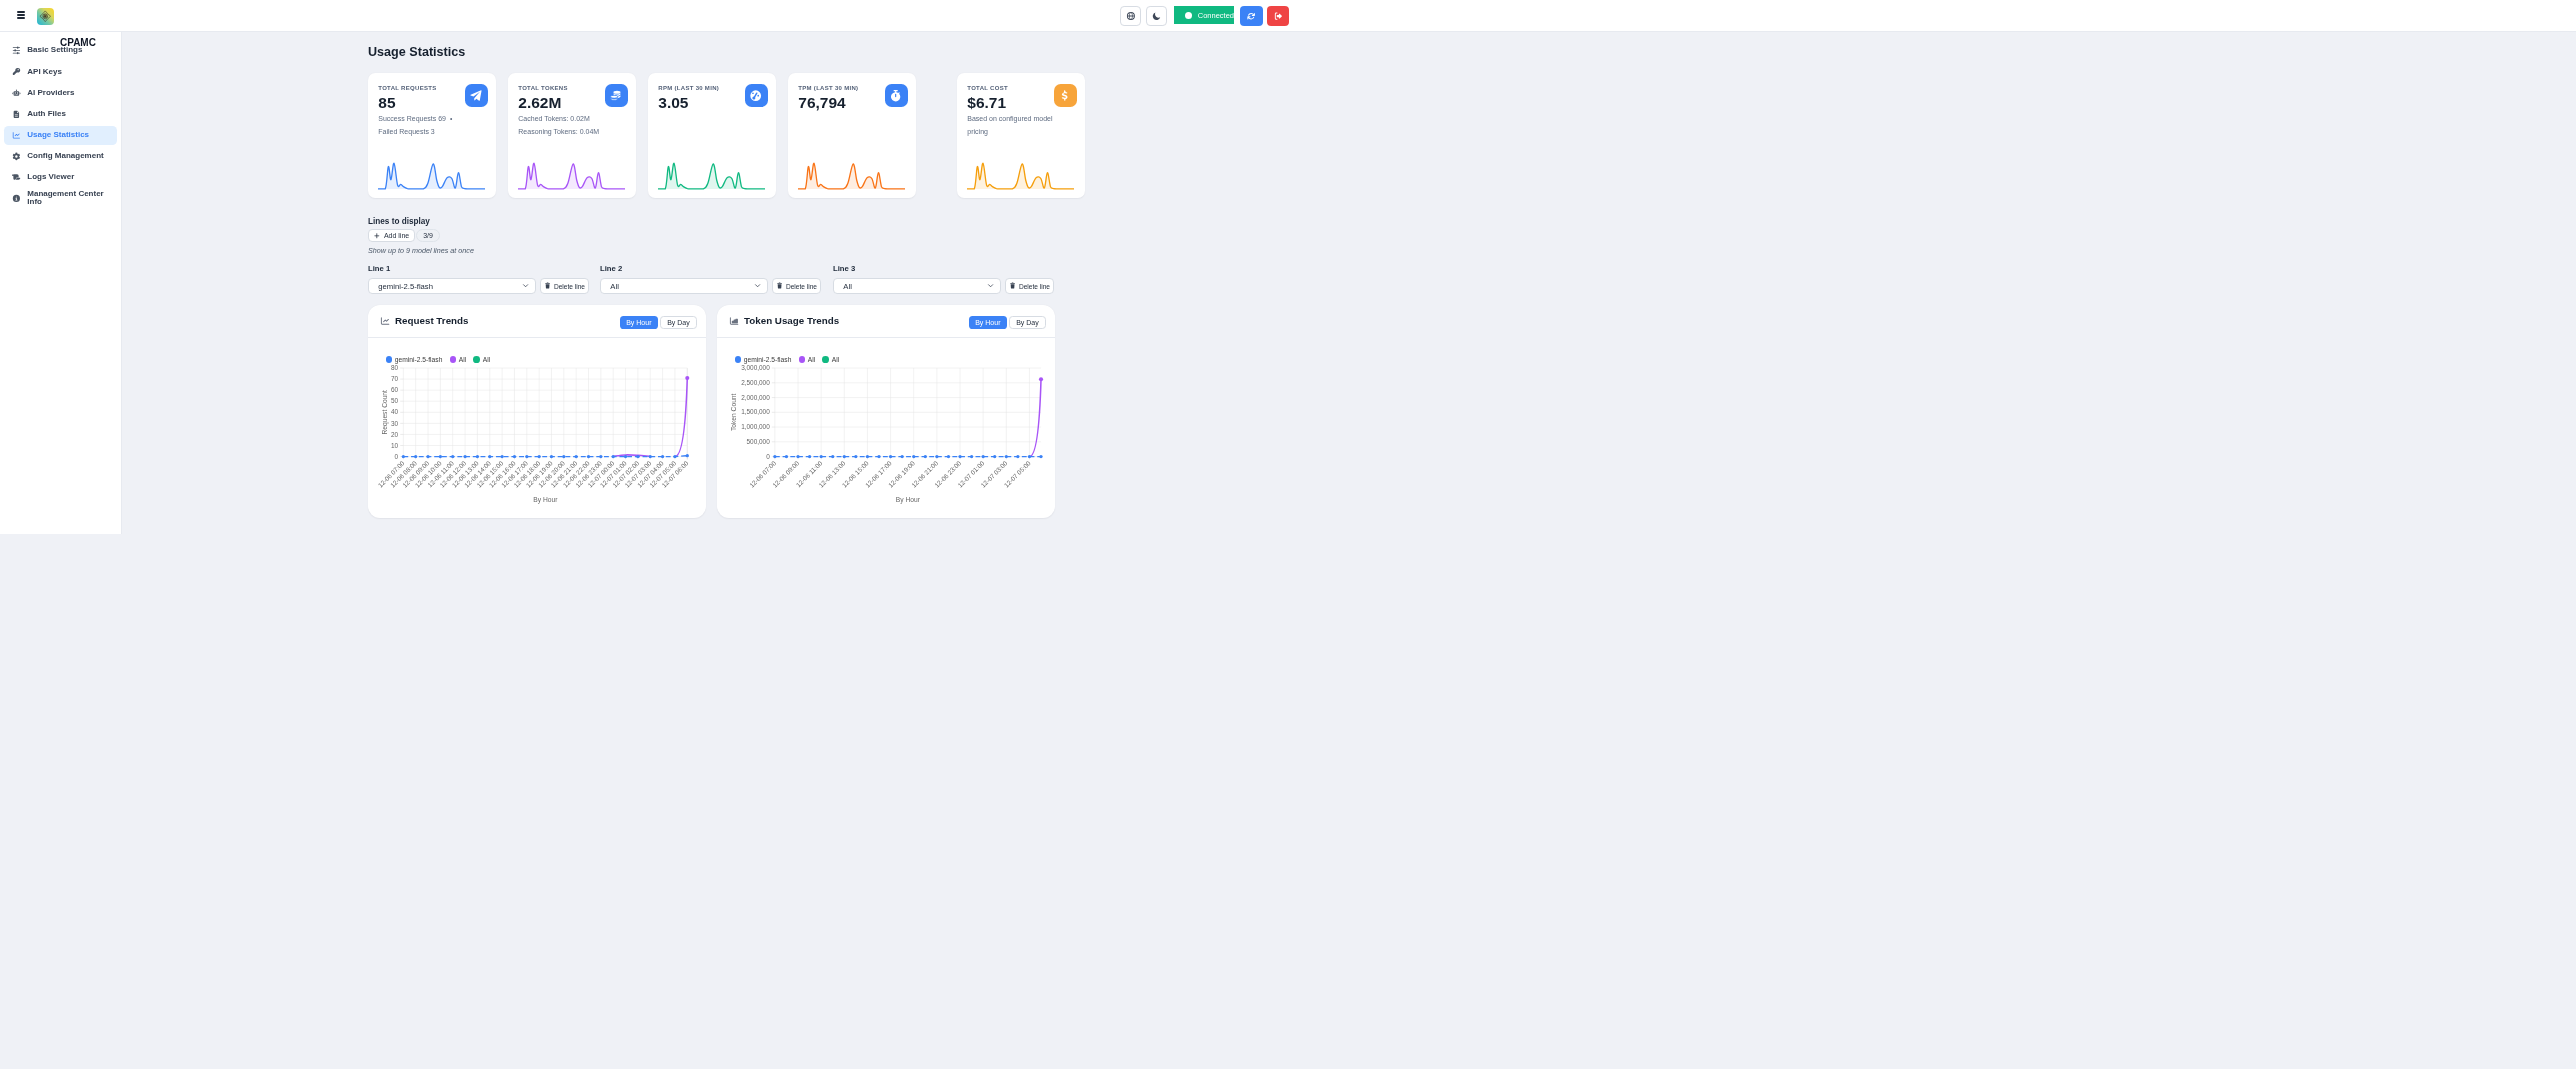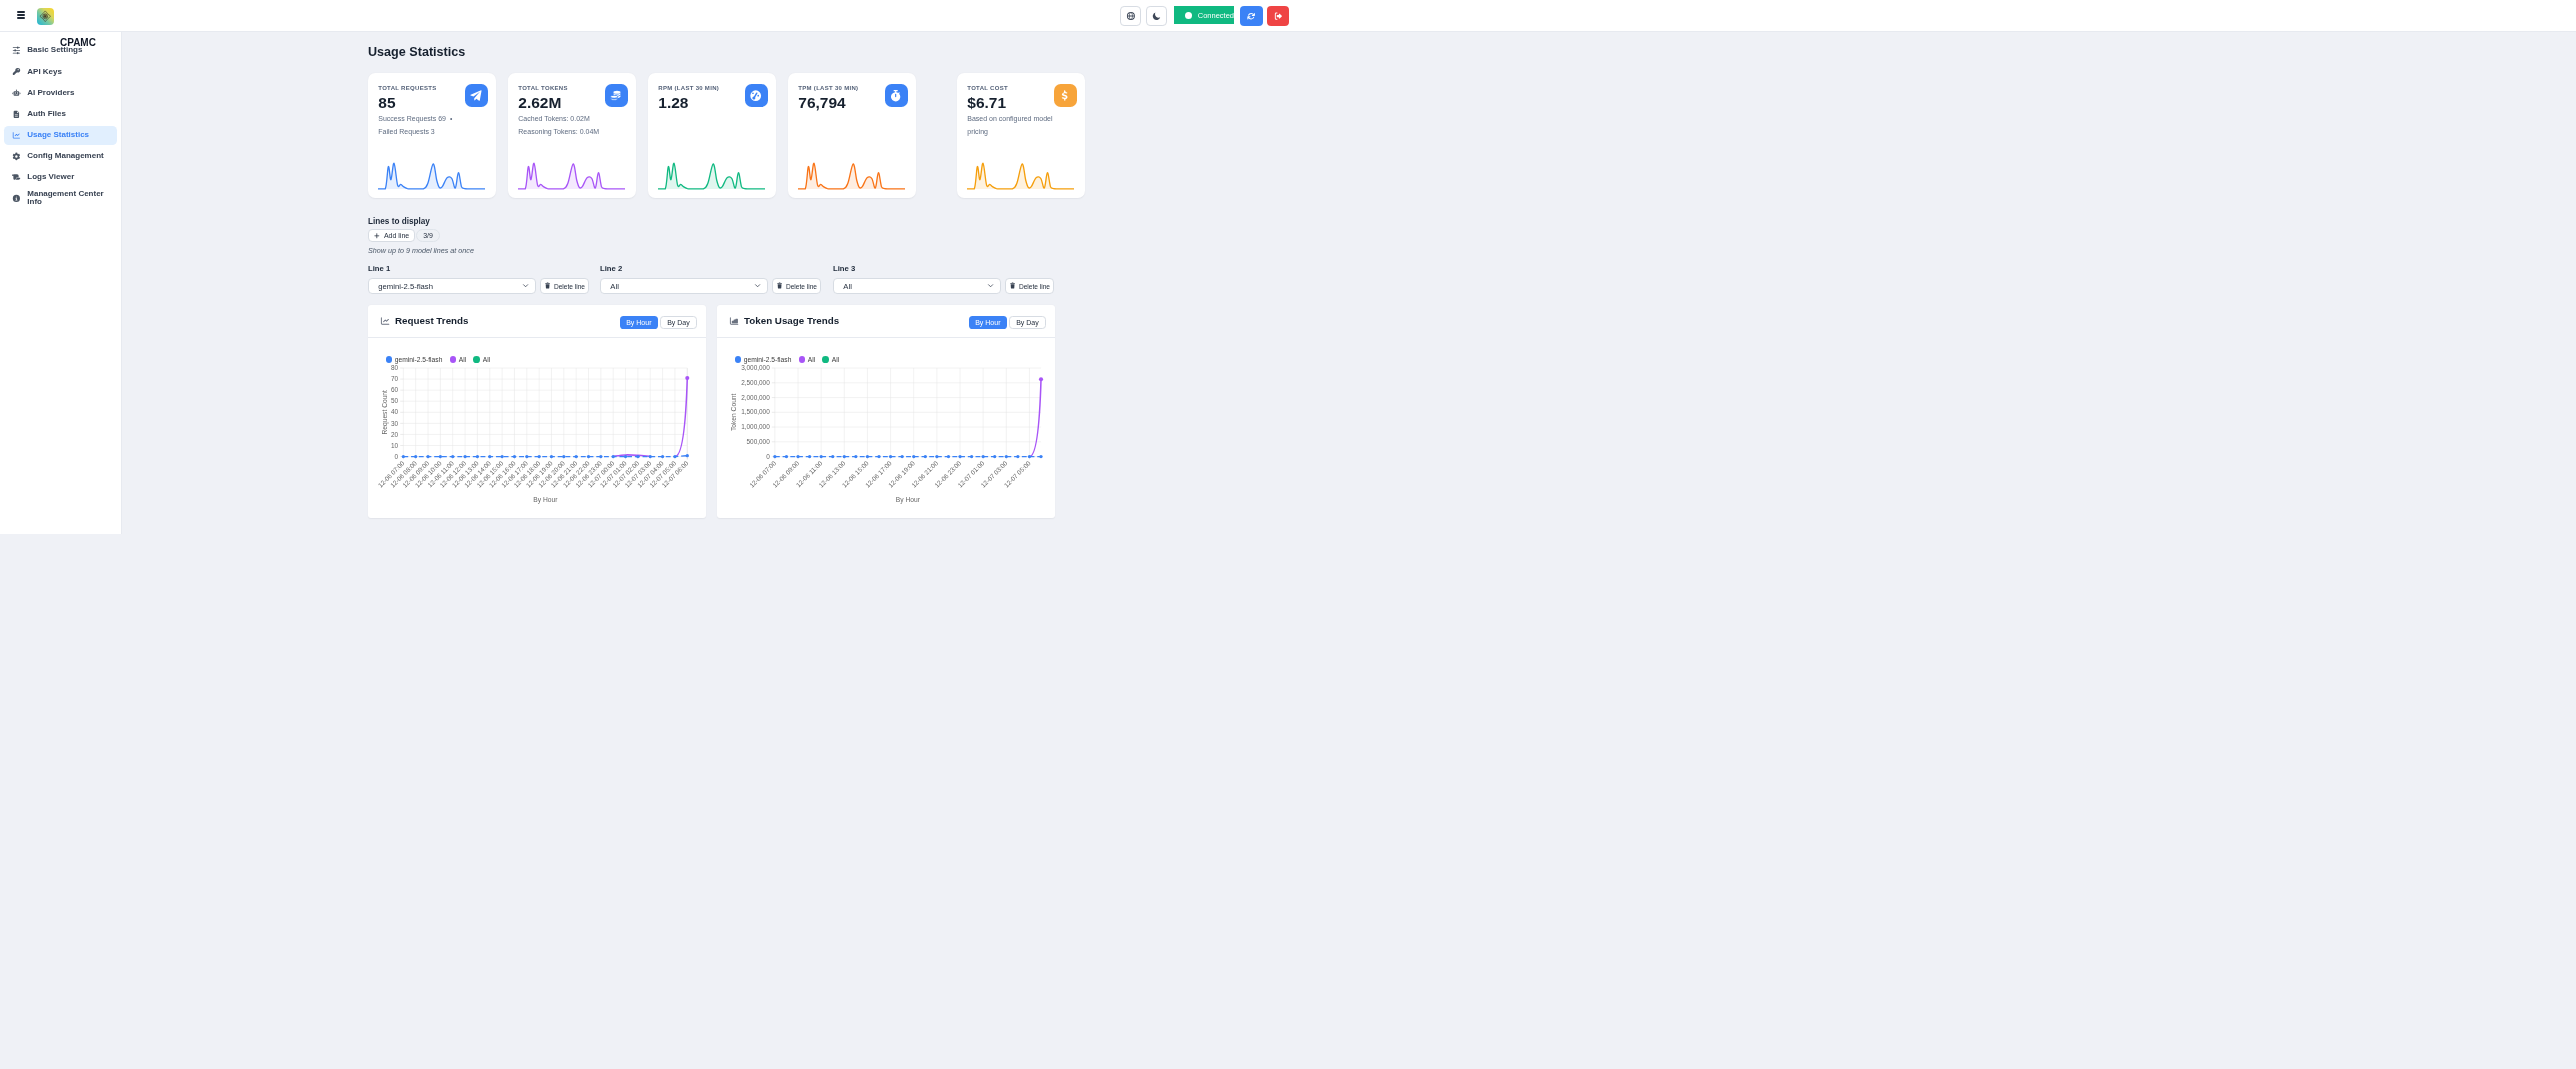--- a/index.html
+++ b/index.html
@@ -32,21 +32,21 @@
 .lth { position:absolute; left:368px; top:217px; font-size:8.2px; font-weight:bold; color:#1d2838; }
 .addbtn { position:absolute; left:368px; top:229px; height:13px; padding:0 4.6px 0 4.1px; background:#fff; border:0.5px solid #d7dce3; border-radius:4.1px; display:flex; align-items:center; font-size:7px; color:#252f3e; }
 .addbtn svg { margin-right:3.1px; }
 .cpill { position:absolute; left:416px; top:229px; height:13px; padding:0 6.2px; background:#eef1f5; border:0.5px solid #dfe4ea; border-radius:6.7px; display:flex; align-items:center; font-size:7px; color:#252f3e; }
 .note { position:absolute; left:368px; top:246px; font-size:7.2px; color:#4b5868;font-style:italic; }
 .linelabel { position:absolute; top:264px; font-size:7.7px; font-weight:bold; color:#1d2838; }
 .select { position:absolute; top:278px; height:16px; background:#fff; border:0.5px solid #d7dce3; border-radius:4.1px; display:flex; align-items:center; justify-content:space-between; padding:0 6.2px 0 9.3px; }
 .selval { font-size:7.7px; color:#252f3e; }
 .delbtn { position:absolute; top:278px; height:16px; padding:0 3.1px; background:#fff; border:0.5px solid #d7dce3; border-radius:4.1px; display:flex; align-items:center; font-size:6.6px; color:#252f3e; }
 .delbtn svg { margin-right:2.6px; }
-.chart { position:absolute; top:305px; width:338px; height:213px; background:#fff; border-radius:3px; box-shadow:0 0.5px 1.5px rgba(15,23,42,0.06); }
+.chart { position:absolute; top:305px; width:338px; height:213px; background:#fff; border-radius:12px; box-shadow:0 0.5px 1.5px rgba(15,23,42,0.06); }
 .chead { position:absolute; left:0; top:0; width:100%; height:33px; border-bottom:0.5px solid #e7eaf0; }
 .chead .cicon { position:absolute; left:12px; top:11.3px; }
 .chead .ct { position:absolute; left:27px; top:10.3px; font-size:9.8px; font-weight:bold; color:#16202e; }
 .tbtn { position:absolute; top:10.6px; height:13px; border-radius:3.6px; display:flex; align-items:center; padding:0 6.2px; font-size:7px; }
 .tbtn.on { background:#3b82f6; color:#fff; }
 .tbtn.off { background:#fff; color:#252f3e; border:0.5px solid #d7dce3; }
 .legend { position:absolute; left:17.5px; top:51px; display:flex; align-items:center; }
 .ld { width:6.7px; height:6.7px; border-radius:50%; display:inline-block; }
 .lt { font-size:6.7px; color:#3a3a3a; margin-left:2.6px; }
 </style></head>
@@ -204,21 +204,21 @@
         </g>
       </svg>
     </div>
       <div class="sparkwrap"><svg class="spark" viewBox="0 0 207.5 66" width="107" height="34">
         <path d="M 0.0 58.0 C 2.3 58.0 10.7 58.0 14.0 58.0 C 17.3 50.8 18.2 17.8 20.0 14.8 C 21.8 11.8 23.2 41.3 25.0 40.2 C 26.8 39.1 28.8 6.5 31.0 8.3 C 33.2 10.1 35.8 44.1 38.0 51.0 C 40.2 57.8 42.0 48.8 44.0 49.4 C 46.0 49.9 47.8 52.9 50.0 54.2 C 52.2 55.6 54.7 56.8 57.0 57.5 C 59.3 58.0 58.8 57.9 64.0 58.0 C 69.2 58.0 82.5 58.0 88.0 58.0 C 93.5 56.0 93.8 54.2 97.0 46.1 C 100.2 38.0 104.2 10.1 107.0 9.4 C 109.8 8.7 112.0 34.1 114.0 41.8 C 116.0 49.4 117.2 53.4 119.0 55.3 C 120.8 57.2 122.5 56.3 125.0 53.1 C 127.5 50.0 131.0 39.0 134.0 36.4 C 137.0 33.8 140.3 34.2 143.0 37.5 C 145.7 40.8 147.8 58.0 150.0 56.4 C 152.2 54.6 154.0 27.1 156.0 26.7 C 158.0 26.2 160.0 48.5 162.0 53.7 C 164.0 58.0 165.7 56.7 168.0 57.5 C 170.3 58.0 169.4 57.9 176.0 58.0 C 182.6 58.0 202.2 58.0 207.5 58.0 L 207.5 58.0 L 0 58.0 Z" fill="rgba(168,85,247,0.13)" stroke="none"></path>
         <path d="M 0.0 58.0 C 2.3 58.0 10.7 58.0 14.0 58.0 C 17.3 50.8 18.2 17.8 20.0 14.8 C 21.8 11.8 23.2 41.3 25.0 40.2 C 26.8 39.1 28.8 6.5 31.0 8.3 C 33.2 10.1 35.8 44.1 38.0 51.0 C 40.2 57.8 42.0 48.8 44.0 49.4 C 46.0 49.9 47.8 52.9 50.0 54.2 C 52.2 55.6 54.7 56.8 57.0 57.5 C 59.3 58.0 58.8 57.9 64.0 58.0 C 69.2 58.0 82.5 58.0 88.0 58.0 C 93.5 56.0 93.8 54.2 97.0 46.1 C 100.2 38.0 104.2 10.1 107.0 9.4 C 109.8 8.7 112.0 34.1 114.0 41.8 C 116.0 49.4 117.2 53.4 119.0 55.3 C 120.8 57.2 122.5 56.3 125.0 53.1 C 127.5 50.0 131.0 39.0 134.0 36.4 C 137.0 33.8 140.3 34.2 143.0 37.5 C 145.7 40.8 147.8 58.0 150.0 56.4 C 152.2 54.6 154.0 27.1 156.0 26.7 C 158.0 26.2 160.0 48.5 162.0 53.7 C 164.0 58.0 165.7 56.7 168.0 57.5 C 170.3 58.0 169.4 57.9 176.0 58.0 C 182.6 58.0 202.2 58.0 207.5 58.0 " fill="none" stroke="#a855f7" stroke-width="2.6" stroke-linecap="round" stroke-linejoin="round"></path>
       </svg></div>
     </div>
     <div class="card" style="left:648px;">
       <div class="ctitle">RPM (LAST 30 MIN)</div>
-      <div class="cnum">1.28</div>
+      <div class="cnum">3.05</div>
 
       <div class="ibadge" style="background:#3b82f6">
       <svg width="13.4" height="13.4" viewBox="0 0 24 24" fill="#fff">
         <circle cx="12" cy="12" r="9.6" fill="#fff"></circle>
         <circle cx="7.1" cy="7.6" r="1.5" fill="#3b82f6"></circle>
         <circle cx="16.5" cy="11.9" r="1.5" fill="#3b82f6"></circle>
         <line x1="8.7" y1="16.2" x2="13.9" y2="7.5" stroke="#3b82f6" stroke-width="2.6" stroke-linecap="round"></line>
         <circle cx="8.7" cy="16.2" r="2.7" fill="#3b82f6"></circle>
       </svg>
     </div>

